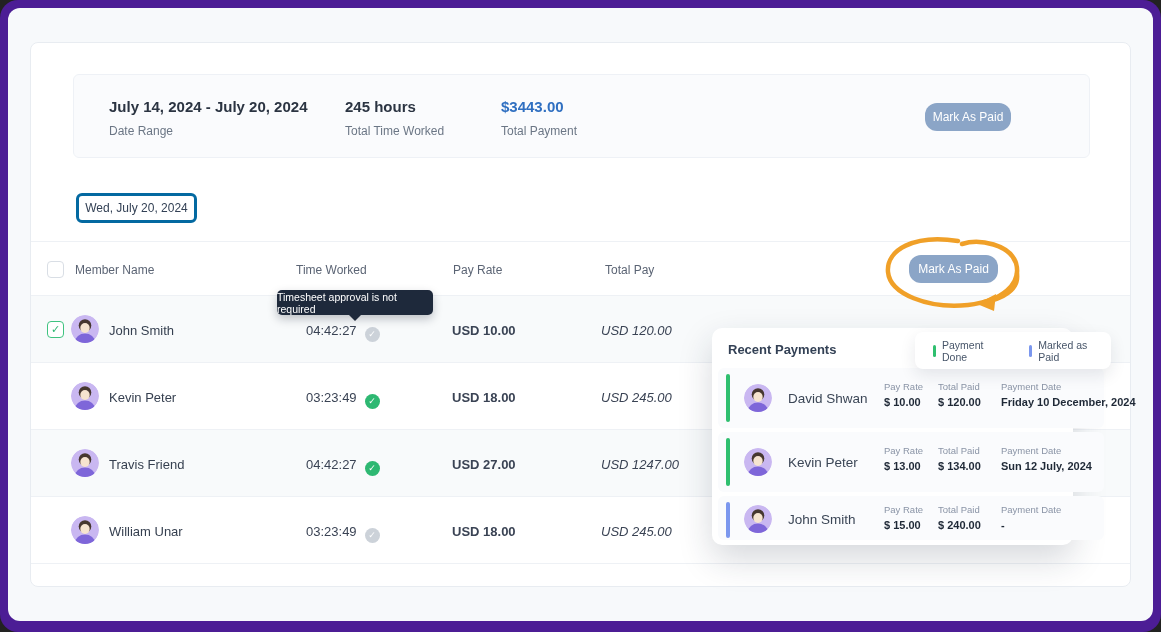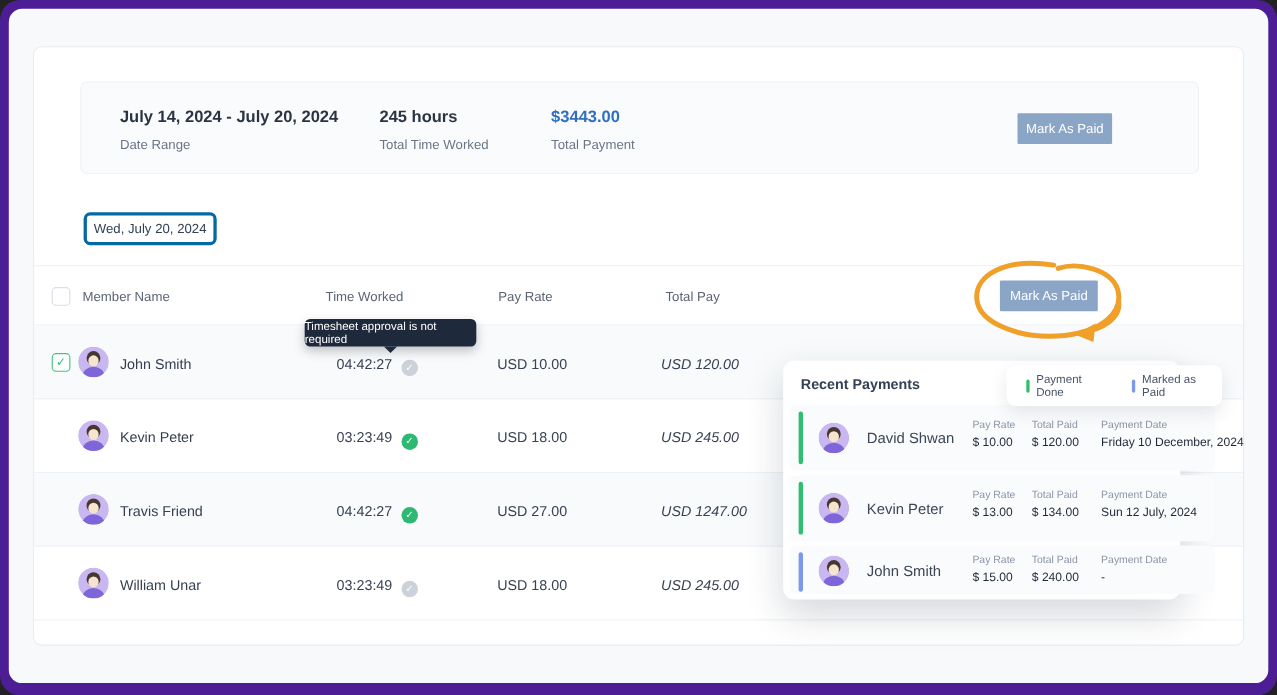--- a/index.html
+++ b/index.html
@@ -9,21 +9,21 @@
 
   
   .main-card { position:absolute; left:30px; top:42px; width:1101px; height:545px; background:#ffffff; border:1px solid #e8ecf1; border-radius:8px; z-index:1; }
 
   
   .summary { position:absolute; left:42px; top:31px; width:1017px; height:84px; background:#fafbfd; border:1px solid #eef1f6; border-radius:6px; }
   .sum-col { position:absolute; top:0; height:100%; }
   .sum-val { position:absolute; top:23px; font-size:15px; font-weight:700; color:#2b3442; white-space:nowrap; }
   .sum-val.blue { color:#2f6fc1; }
   .sum-lbl { position:absolute; top:49px; font-size:12px; color:#6b7685; white-space:nowrap; }
-  .btn-paid { position:absolute; background:#8ba5c7; color:#ffffff; font-size:12px; border:none; border-radius:1px; cursor:pointer; font-family:inherit; }
+  .btn-paid { position:absolute; background:#8ba5c7; color:#ffffff; font-size:12px; border:none; border-radius:12px; cursor:pointer; font-family:inherit; }
   .summary .btn-paid { left:851px; top:28px; width:86px; height:28px; }
 
   
   .date-chip { position:absolute; left:45px; top:150px; width:121px; height:30px; background:#ffffff; border:3px solid #0369a1; border-radius:6px; font-size:12px; color:#334155; display:flex; align-items:center; justify-content:center; cursor:pointer; }
 
   
   .t-head { position:absolute; left:0; top:198px; width:100%; height:55px; border-top:1px solid #eef1f5; border-bottom:1px solid #eef1f5; font-size:12px; color:#5b6474; }
   .t-head span.h { position:absolute; top:21px; }
   .cb { position:absolute; width:17px; height:17px; border-radius:4px; background:#fff; display:flex; align-items:center; justify-content:center; font-size:11px; cursor:pointer; }
   .cb.empty { border:1px solid #d9dee5; color:transparent; top:19px; left:16px; }
@@ -33,21 +33,21 @@
   .t-row { position:absolute; left:0; width:100%; height:67px; border-bottom:1px solid #eef1f5; }
   .t-row.shade { background:#f8fafb; }
   .t-row > span { position:absolute; }
   .avatar { width:28px; height:28px; border-radius:50%; overflow:hidden; display:inline-block; }
   .t-row .avatar { left:40px; top:19px; }
   .t-row .name { left:78px; top:27px; font-size:13px; color:#353f4f; }
   .t-row .time { left:275px; top:27px; font-size:13px; color:#3a4354; }
   .chk { display:inline-block; width:15px; height:15px; border-radius:50%; color:#fff; font-size:9px; line-height:15px; text-align:center; margin-left:8px; vertical-align:-2px; }
   .chk.approved { background:#2eb872; }
   .chk.pending  { background:#ccd2d9; }
-  .t-row .rate  { left:421px; top:27px; font-size:13px; color:#3a4354; }
+  .t-row .rate  { left:421px; top:27px; font-size:13px; color:#3a4354;font-weight:bold; }
   .t-row .total { left:570px; top:27px; font-size:13px; color:#3a4354;font-style:italic; }
 
   
   .tooltip { position:absolute; left:277px; top:290px; width:156px; height:25px; background:#1e293b; border-radius:5px; color:#fff; font-size:10.5px; display:flex; align-items:center; justify-content:center; z-index:3; box-shadow:0 4px 10px rgba(15,23,42,.25); }
   .tooltip:after { content:""; position:absolute; left:72px; bottom:-6px; border:6px solid transparent; border-top-color:#1e293b; border-bottom:none; }
 
   
   .panel { position:absolute; left:712px; top:328px; width:361px; height:217px; background:#ffffff; border-radius:10px; box-shadow:0 14px 34px rgba(30,41,59,.18); z-index:4; }
   .panel-title { position:absolute; left:16px; top:14px; font-size:13px; font-weight:700; color:#334155; }
   .legend { position:absolute; left:915px; top:332px; width:196px; height:37px; background:#ffffff; border-radius:8px; box-shadow:0 6px 16px rgba(30,41,59,.10); z-index:5; display:flex; align-items:center; gap:18px; padding-left:18px; }
@@ -55,21 +55,21 @@
   .leg-bar { width:3px; height:12px; border-radius:2px; }
 
   .p-row { position:absolute; left:6px; width:386px; height:60px; background:#fafbfd; border-radius:6px; }
   .p-row > span { position:absolute; }
   .p-bar { left:8px; top:6px; width:4px; height:48px; border-radius:2px; }
   .p-bar.green { background:#2fbf6f; }
   .p-bar.blue  { background:#7b97ee; }
   .p-row .avatar { left:26px; top:16px; }
   .p-row .p-name { left:70px; top:23px; font-size:13.5px; color:#3b4656; }
   .p-col-lbl { top:13px; font-size:9.5px; color:#8a94a6; white-space:nowrap; }
-  .p-col-val { top:28px; font-size:11px; font-weight:400; color:#1f2937; white-space:nowrap; }
+  .p-col-val { top:28px; font-size:11px; font-weight:700; color:#1f2937; white-space:nowrap; }
   .pc1 { left:166px; } .pc2 { left:220px; } .pc3 { left:283px; }
 
   
   .annot { position:absolute; left:880px; top:236px; z-index:6; pointer-events:none; }
 </style>
 </head>
 <body>
 
 <div class="screen">
   <div class="inner"></div>

